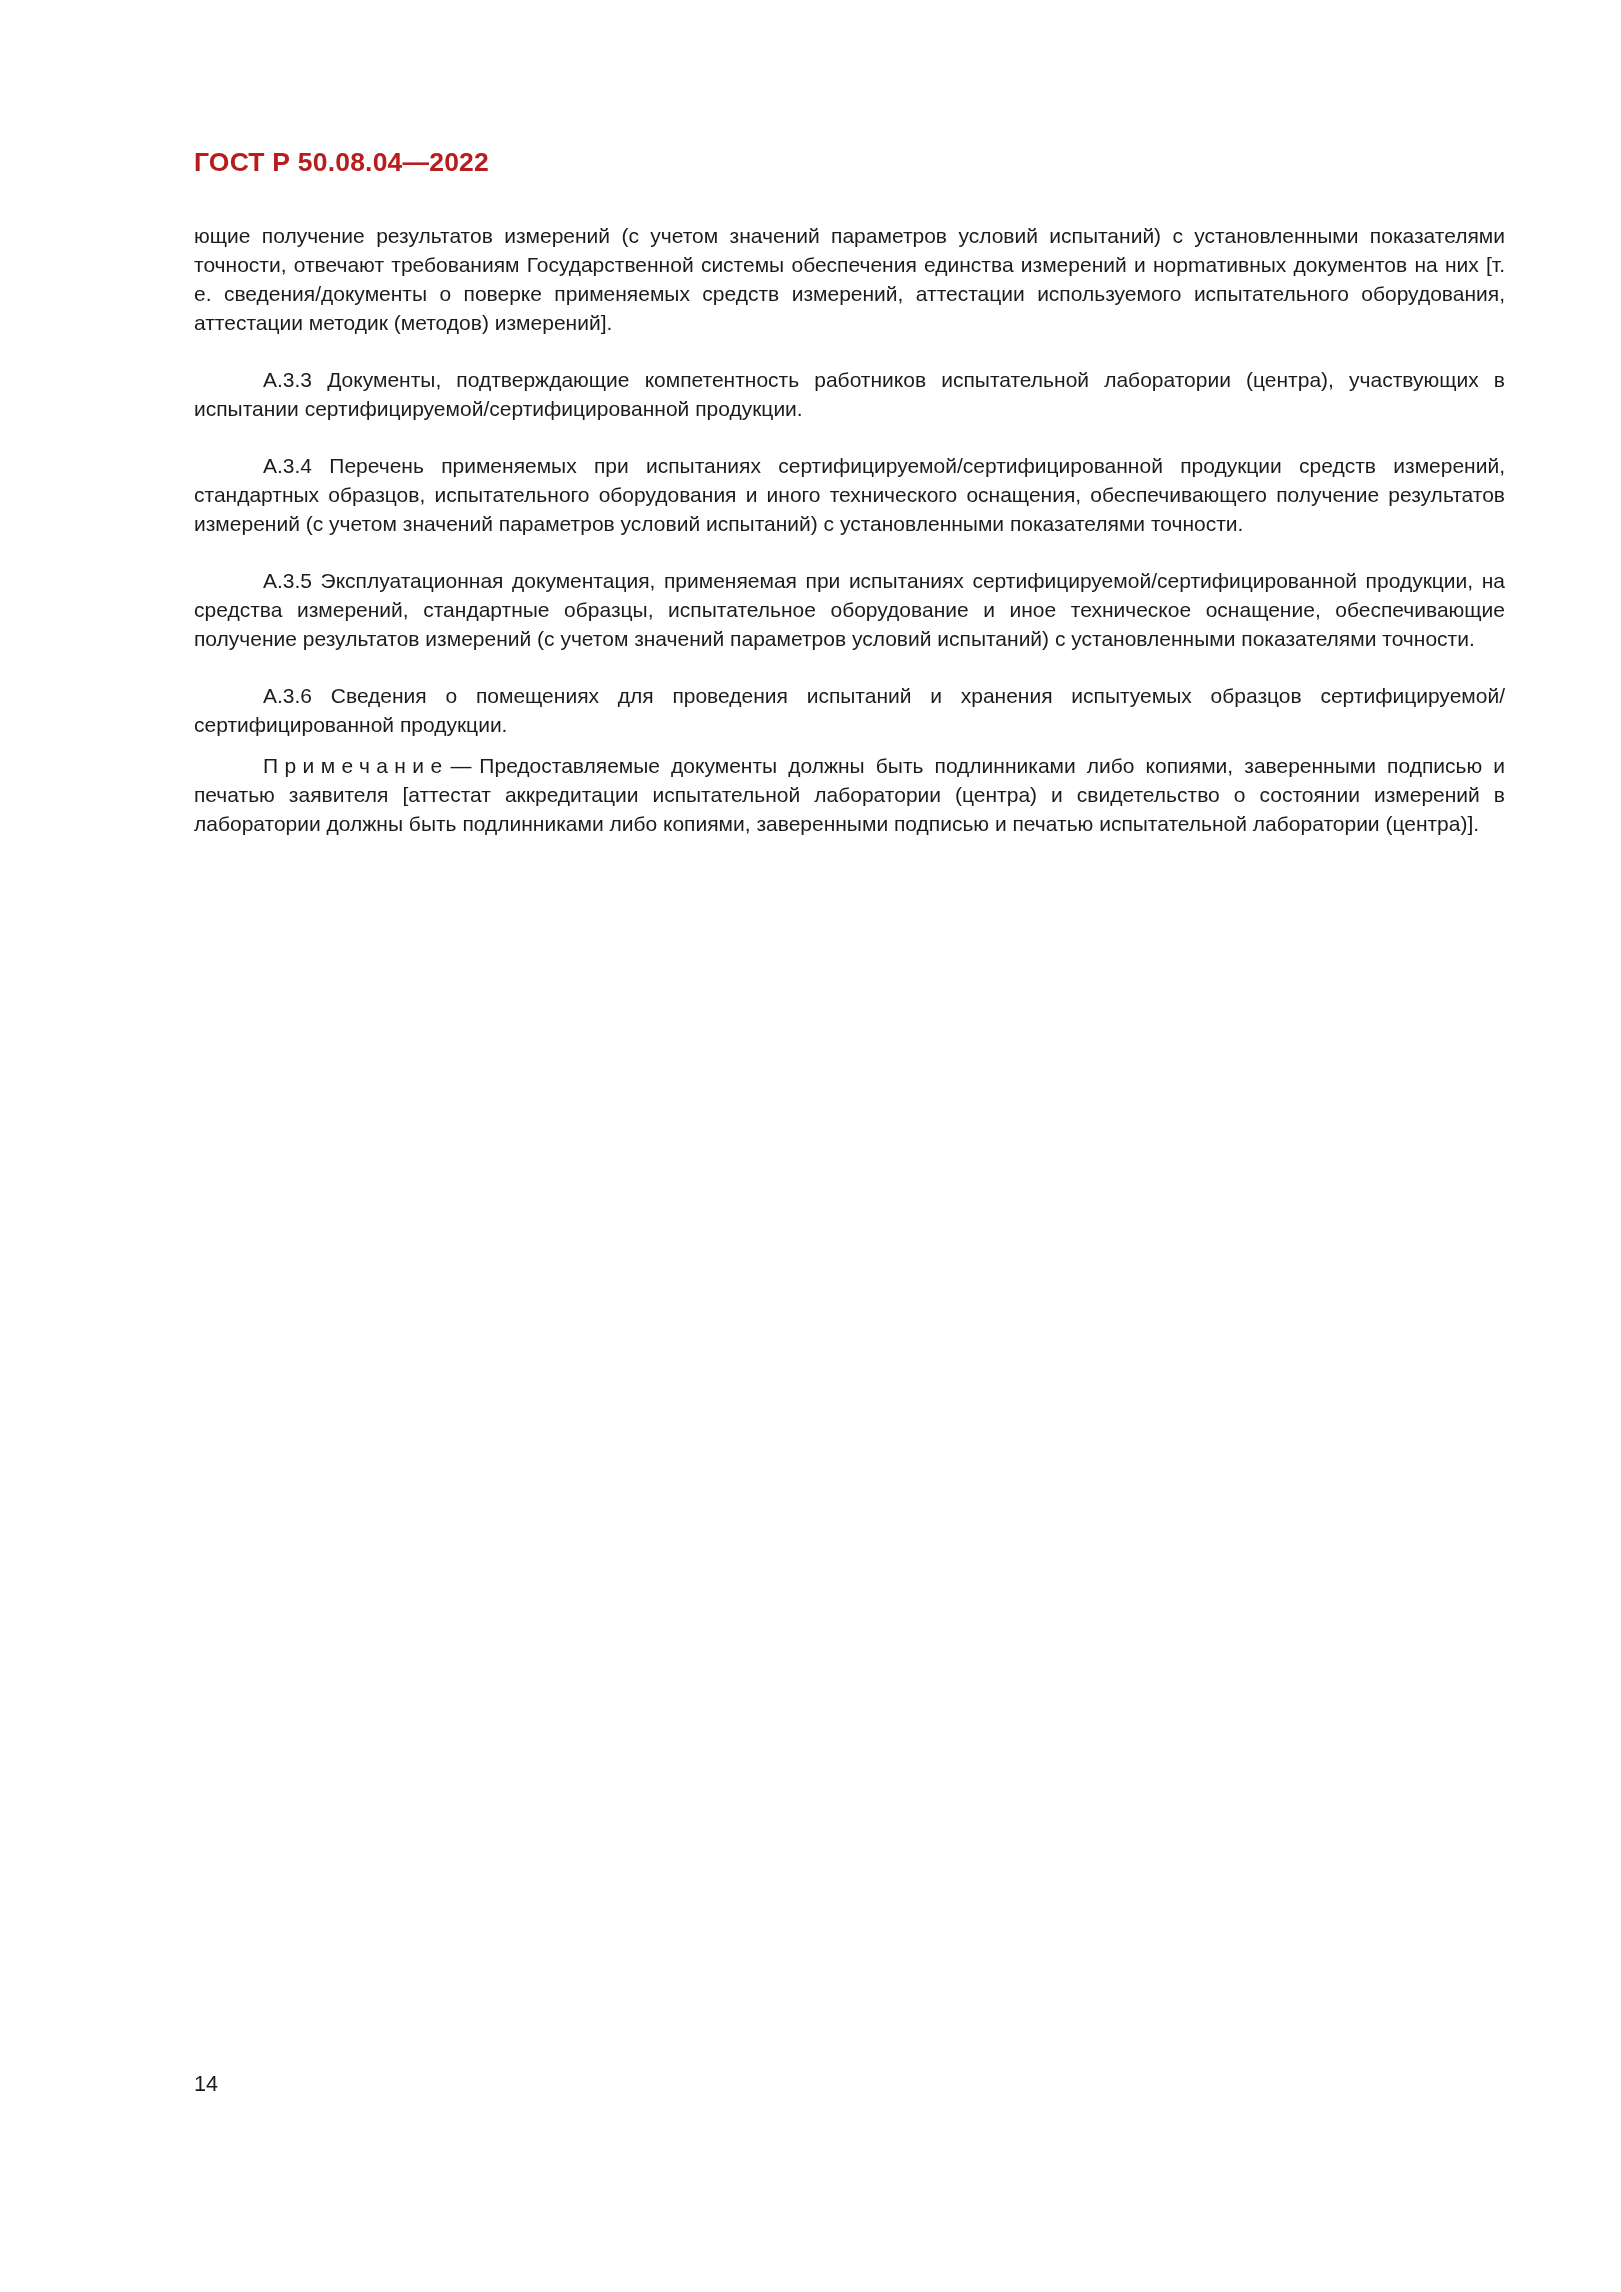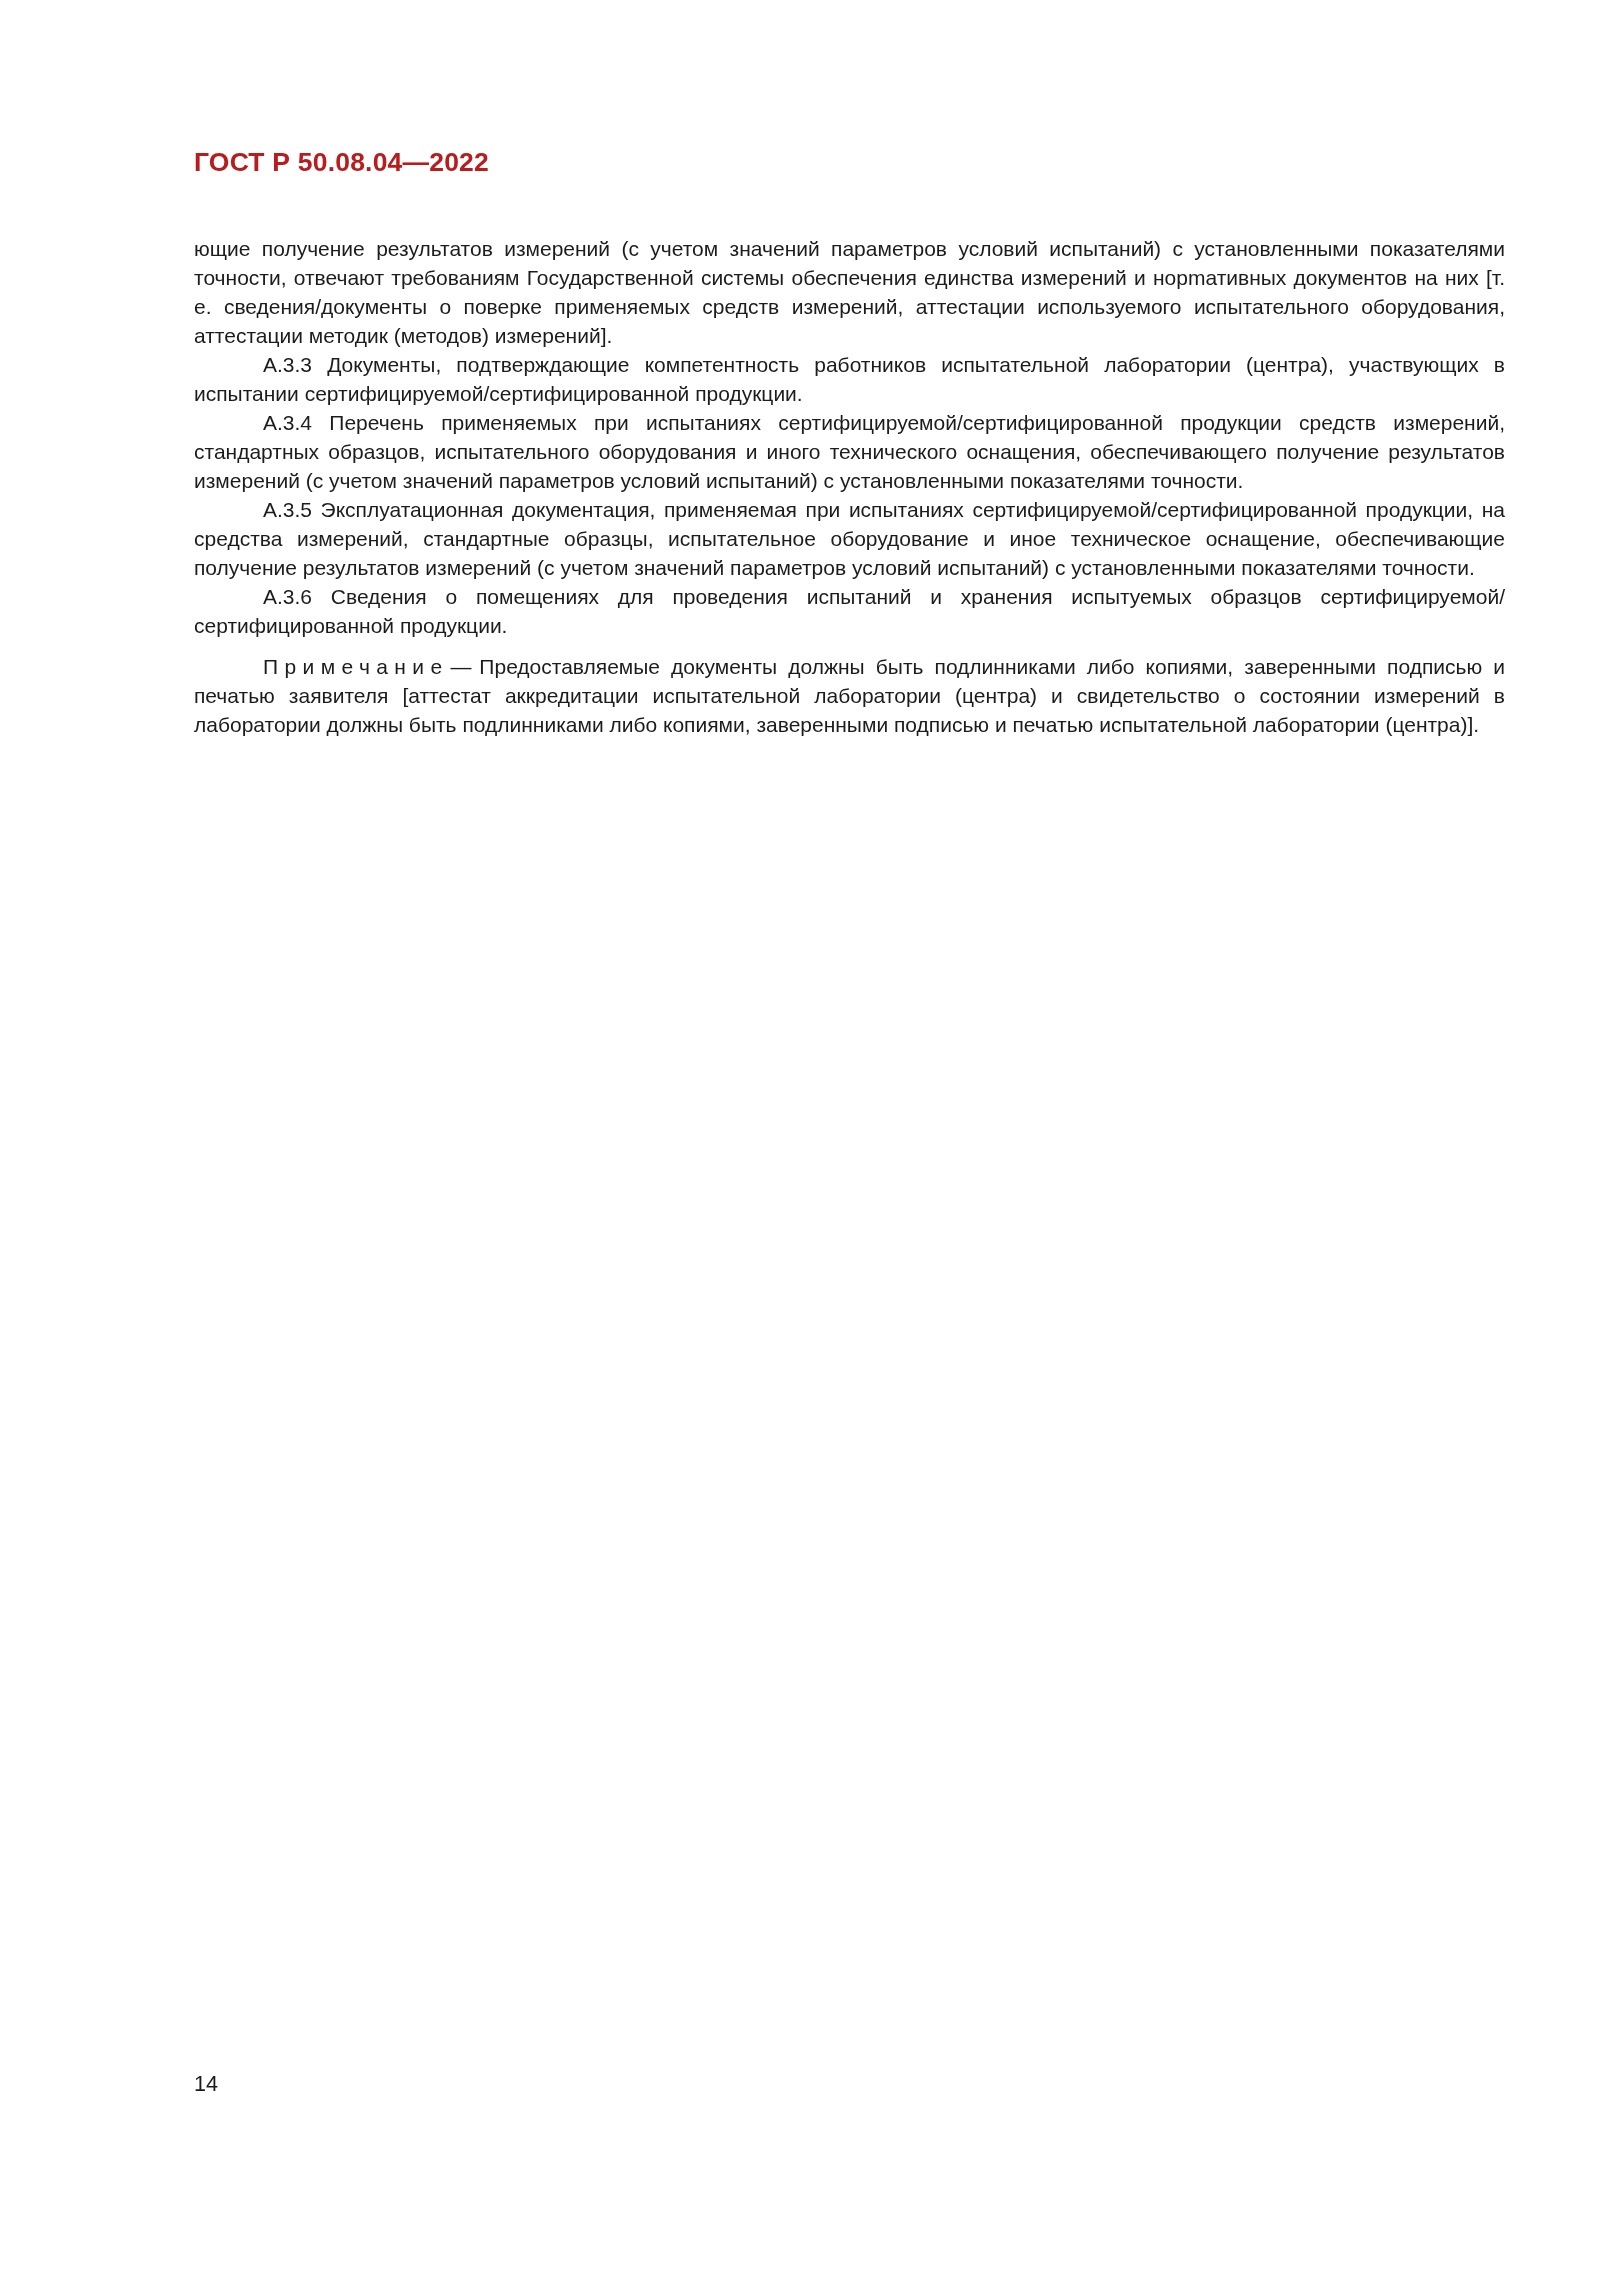--- a/index.html
+++ b/index.html
@@ -21,32 +21,33 @@
     top: 147px;
     font-size: 26.5px;
     font-weight: bold;
     line-height: 31px;
     letter-spacing: 0.2px;
     color: #b91c1c;
   }
   .content {
     position: absolute;
     left: 194px;
-    top: 234px;
+    top: 221px;
     width: 1311px;
     font-size: 21px;
     line-height: 29px;
     text-align: justify;
     hyphens: manual;
   }
   .content p {
     margin: 0;
   }
   .content p.indent {
     text-indent: 69px;
+    margin-top: 28px;
   }
   .content p.first {
     text-indent: 0;
   }
   .note {
     margin-top: 11.8px !important;
     text-indent: 69px;
   }
   .note-label {
     letter-spacing: 6.4px;

